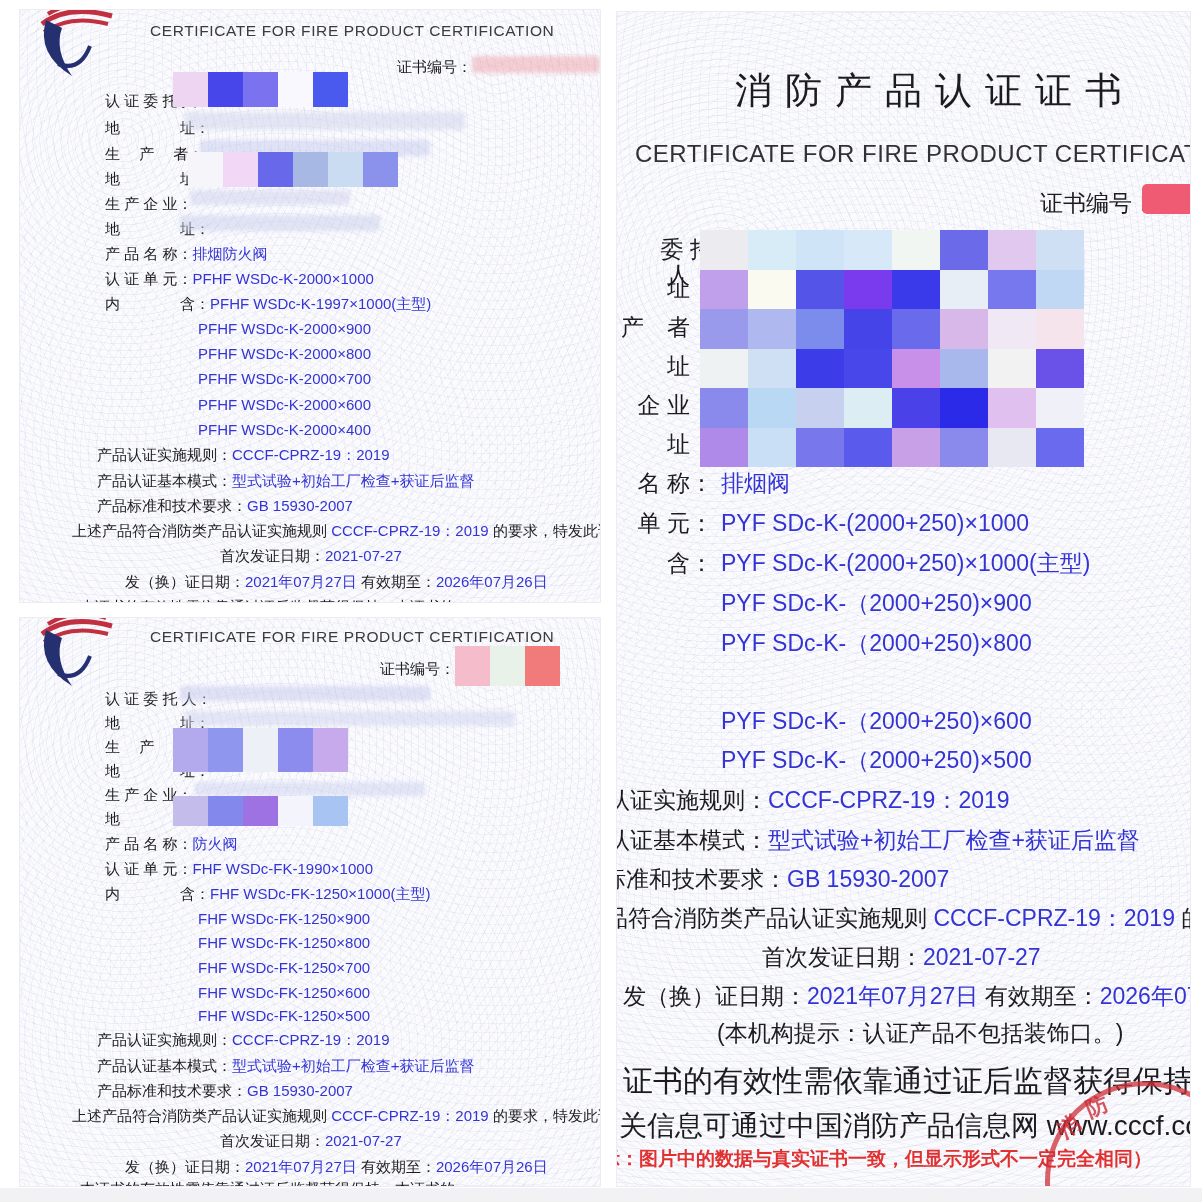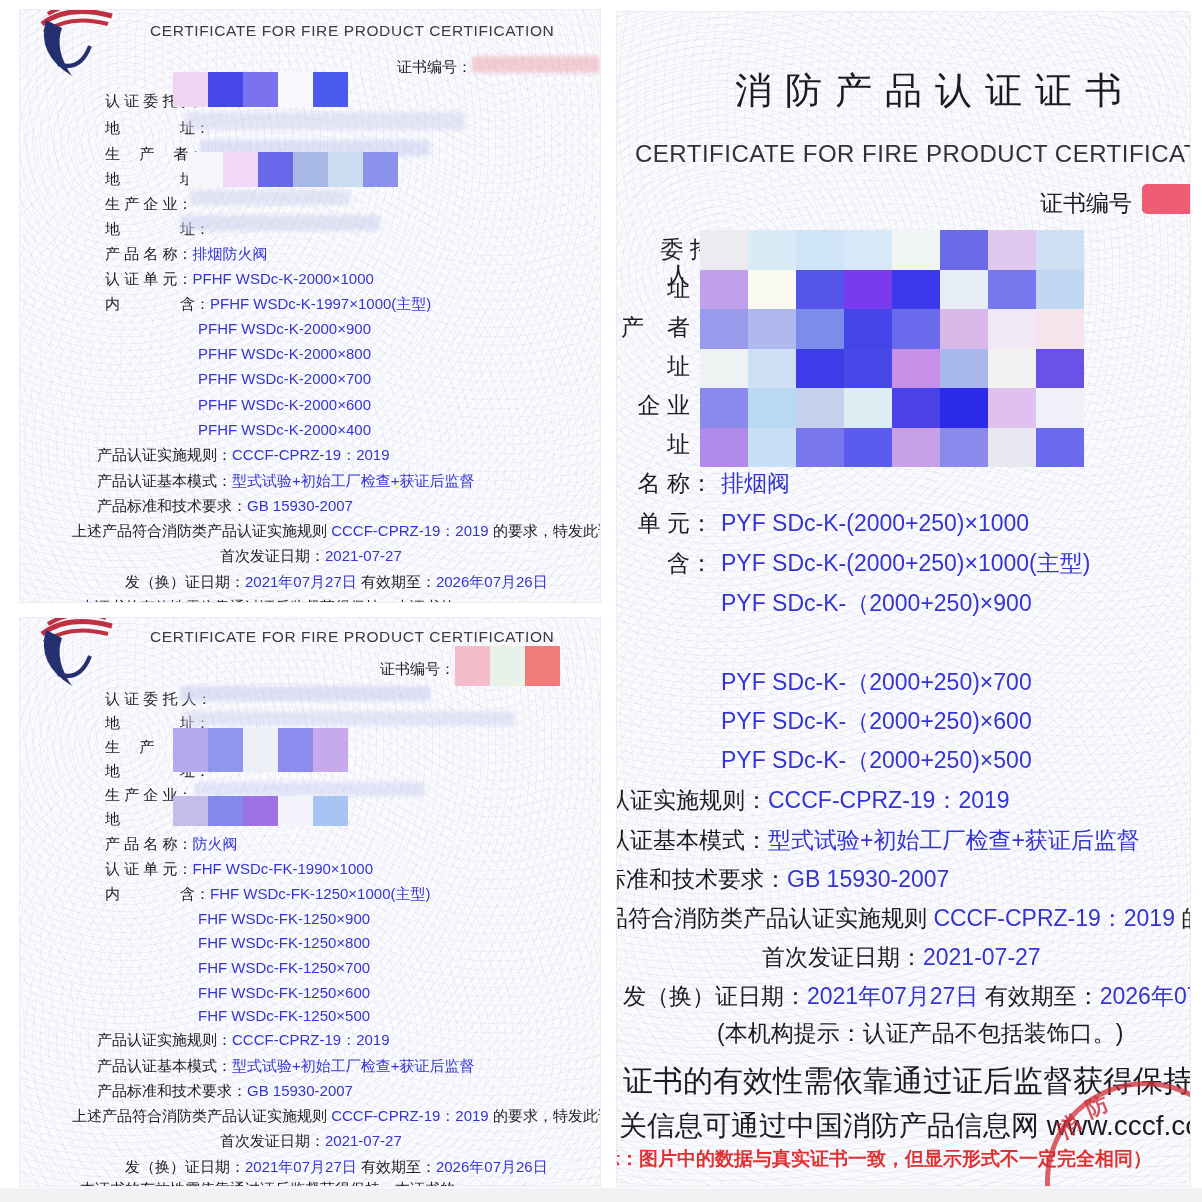--- a/index.html
+++ b/index.html
@@ -303,21 +303,21 @@
   </div>
   <div class="abs" style="left:0;top:498px;">
     <span class="rlabel lab" style="top:0;">单 元：</span>
     <span class="blu" style="position:absolute;left:104px;top:0;">PYF SDc-K-(2000+250)×1000</span>
   </div>
   <div class="abs" style="left:0;top:538px;">
     <span class="rlabel lab" style="top:0;">含：</span>
     <span class="blu" style="position:absolute;left:104px;top:0;">PYF SDc-K-(2000+250)×1000(主型)</span>
   </div>
   <div class="abs blu" style="left:104px;top:578px;">PYF SDc-K-（2000+250)×900</div>
-  <div class="abs blu" style="left:104px;top:657px;">PYF SDc-K-（2000+250)×700</div>
+  <div class="abs blu" style="left:104px;top:618px;">PYF SDc-K-（2000+250)×800</div>
   <div class="abs blu" style="left:104px;top:696px;">PYF SDc-K-（2000+250)×600</div>
   <div class="abs blu" style="left:104px;top:735px;">PYF SDc-K-（2000+250)×500</div>
 
   <div class="abs" style="left:-10px;top:775px;">
     <span class="lab">认证实施规则：</span><span class="blu">CCCF-CPRZ-19：2019</span>
   </div>
   <div class="abs" style="left:-10px;top:815px;">
     <span class="lab">认证基本模式：</span><span class="blu">型式试验+初始工厂检查+获证后监督</span>
   </div>
   <div class="abs" style="left:-14px;top:854px;">

